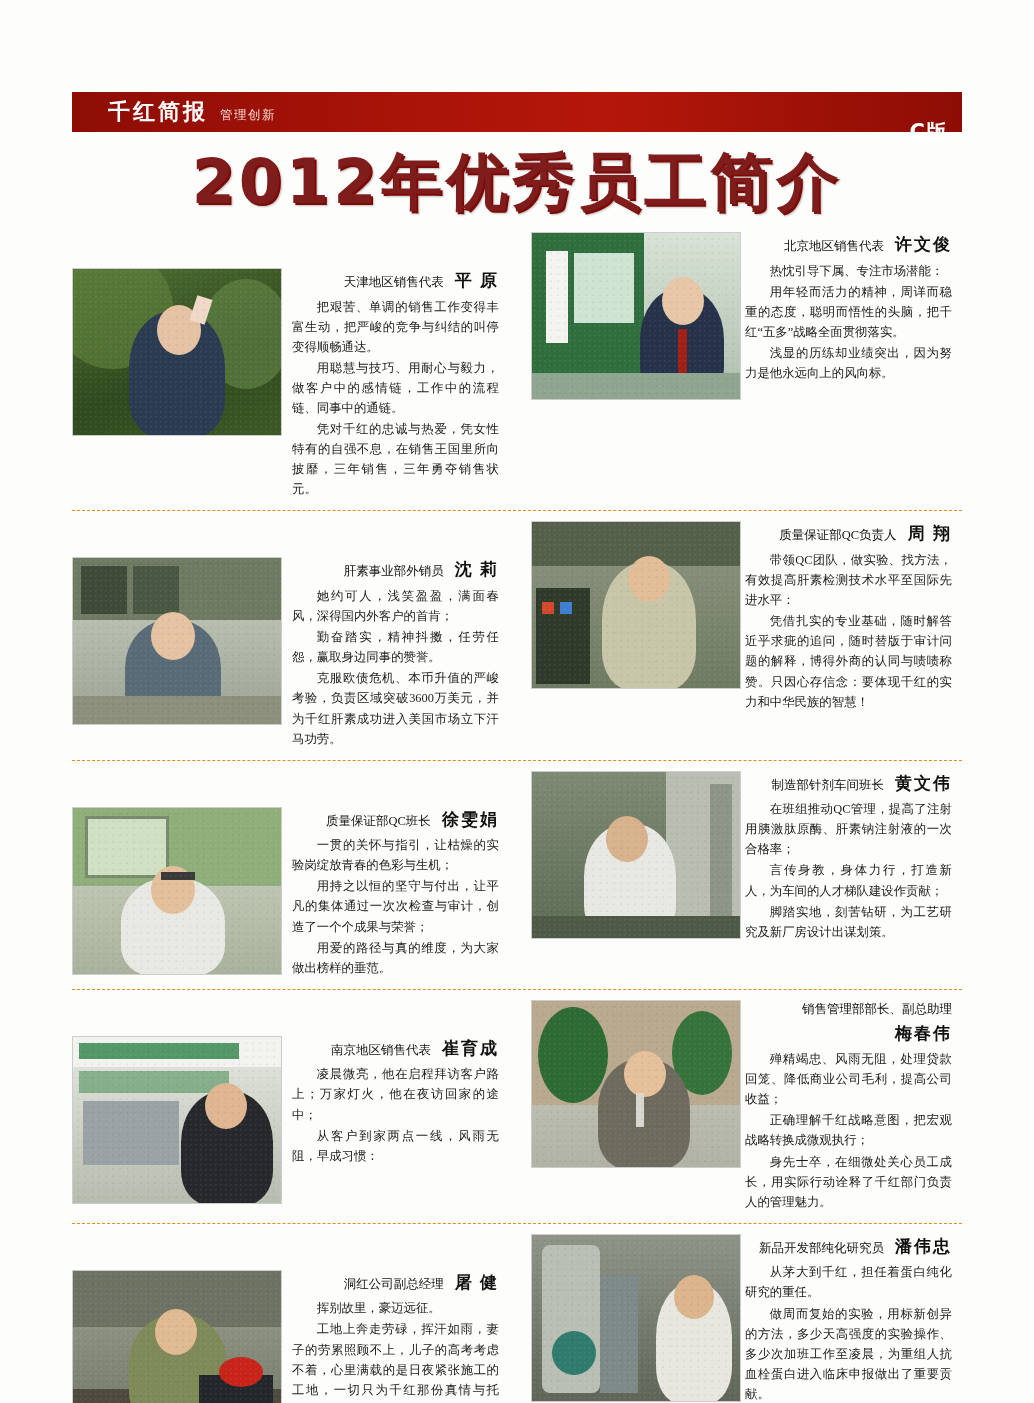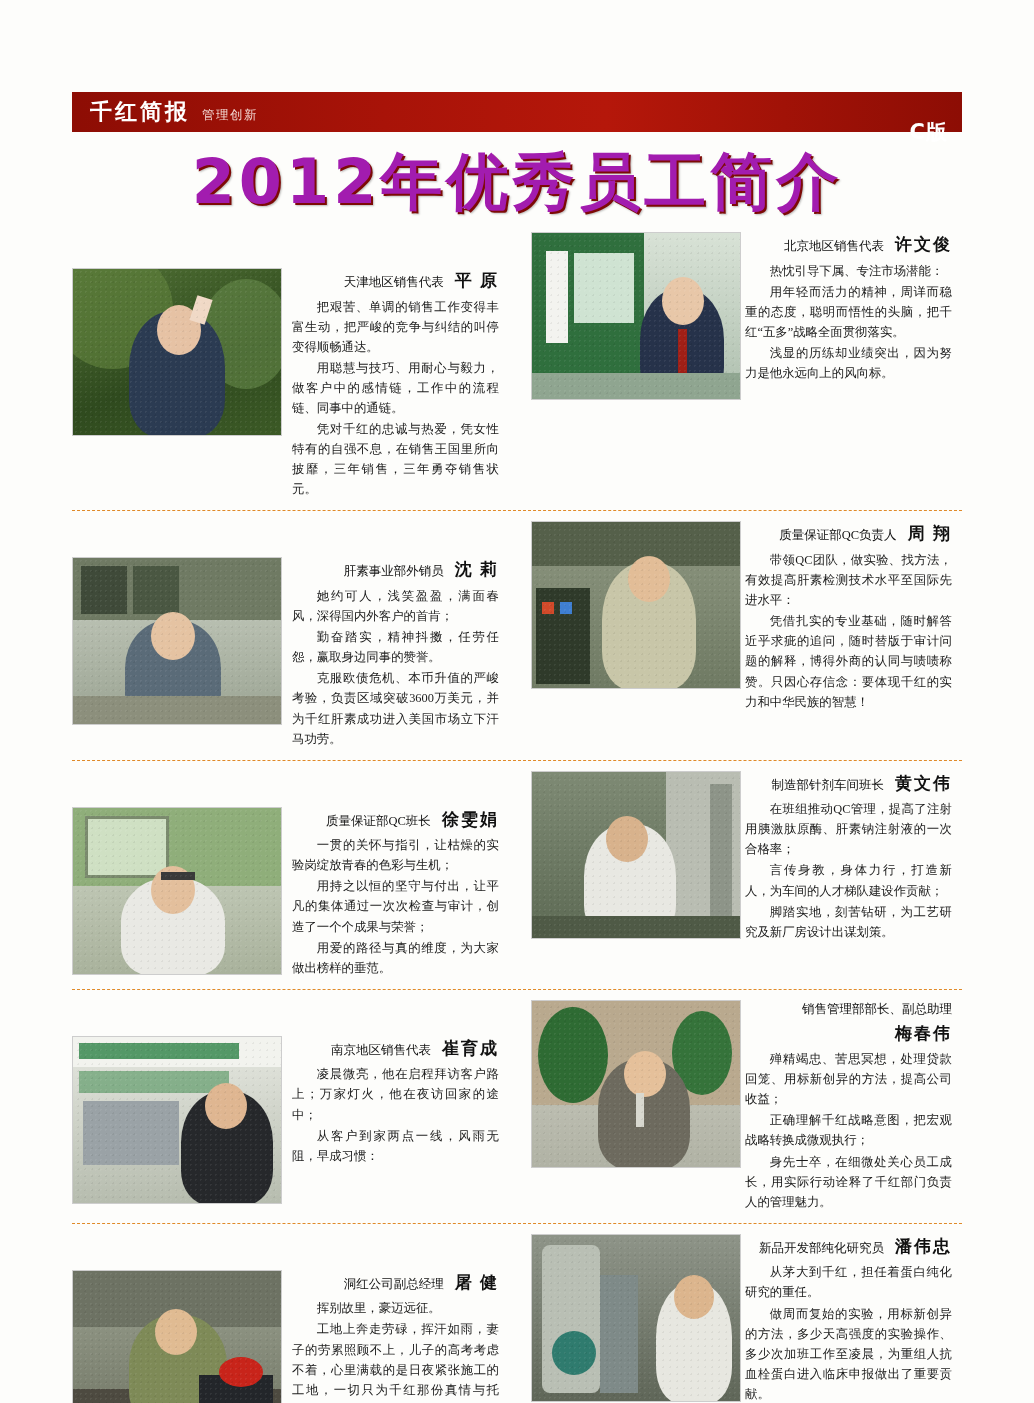--- a/index.html
+++ b/index.html
@@ -28,21 +28,21 @@
     position: absolute;
     left: 72px;
     top: 92px;
     width: 890px;
     height: 40px;
     background: #9c1006;
     background: linear-gradient(90deg, #8d0d04 0%, #a81308 35%, #b5170a 60%, #8d0d04 100%);
     display: flex;
     align-items: center;
     box-sizing: border-box;
-    padding: 0 14px 0 18px;
+    padding: 0 14px 0 36px;
   }
   .masthead-left {
     display: flex;
     align-items: baseline;
     gap: 12px;
     flex: 1;
   }
   .masthead-title {
     color: #ffffff;
     font-size: 22px;
@@ -68,21 +68,21 @@
   
   .headline {
     position: absolute;
     left: 0;
     top: 140px;
     width: 1034px;
     text-align: center;
     font-size: 62px;
     font-weight: bold;
     letter-spacing: 4px;
-    color: #a21caf;
+    color: #7f1d1d;
     font-family: "DejaVu Sans", "Liberation Sans", sans-serif;
     text-shadow: 2px 2px 0 #7d0a06, 3px 3px 2px rgba(0,0,0,0.25);
   }
 
   
   .content {
     position: absolute;
     left: 72px;
     top: 232px;
     width: 890px;
@@ -369,21 +369,21 @@
             <div class="blob" style="left:92px;top:50px;width:42px;height:46px;background:#e5c09a;"></div>
             <div class="bar" style="left:104px;top:92px;width:8px;height:34px;background:#d8d8cf;"></div>
           </div>
           <div class="noise"></div>
         </div>
         <div class="texts right-pad">
           <div class="person-head stacked">
             <span class="role">销售管理部部长、副总助理</span>
             <span class="pname">梅春伟</span>
           </div>
-          <p class="para">殚精竭忠、苦思冥想，处理贷款回笼、用标新创异的方法，提高公司收益；</p>
+          <p class="para">殚精竭忠、风雨无阻，处理贷款回笼、降低商业公司毛利，提高公司收益；</p>
           <p class="para">正确理解千红战略意图，把宏观战略转换成微观执行；</p>
           <p class="para">身先士卒，在细微处关心员工成长，用实际行动诠释了千红部门负责人的管理魅力。</p>
         </div>
       </div>
     </div>
 
     <div class="row">
       <div class="cell left-img">
         <div class="photo ph9">
           <div class="ph-scene" style="background:linear-gradient(180deg,#9aa08f,#6f7463);">

